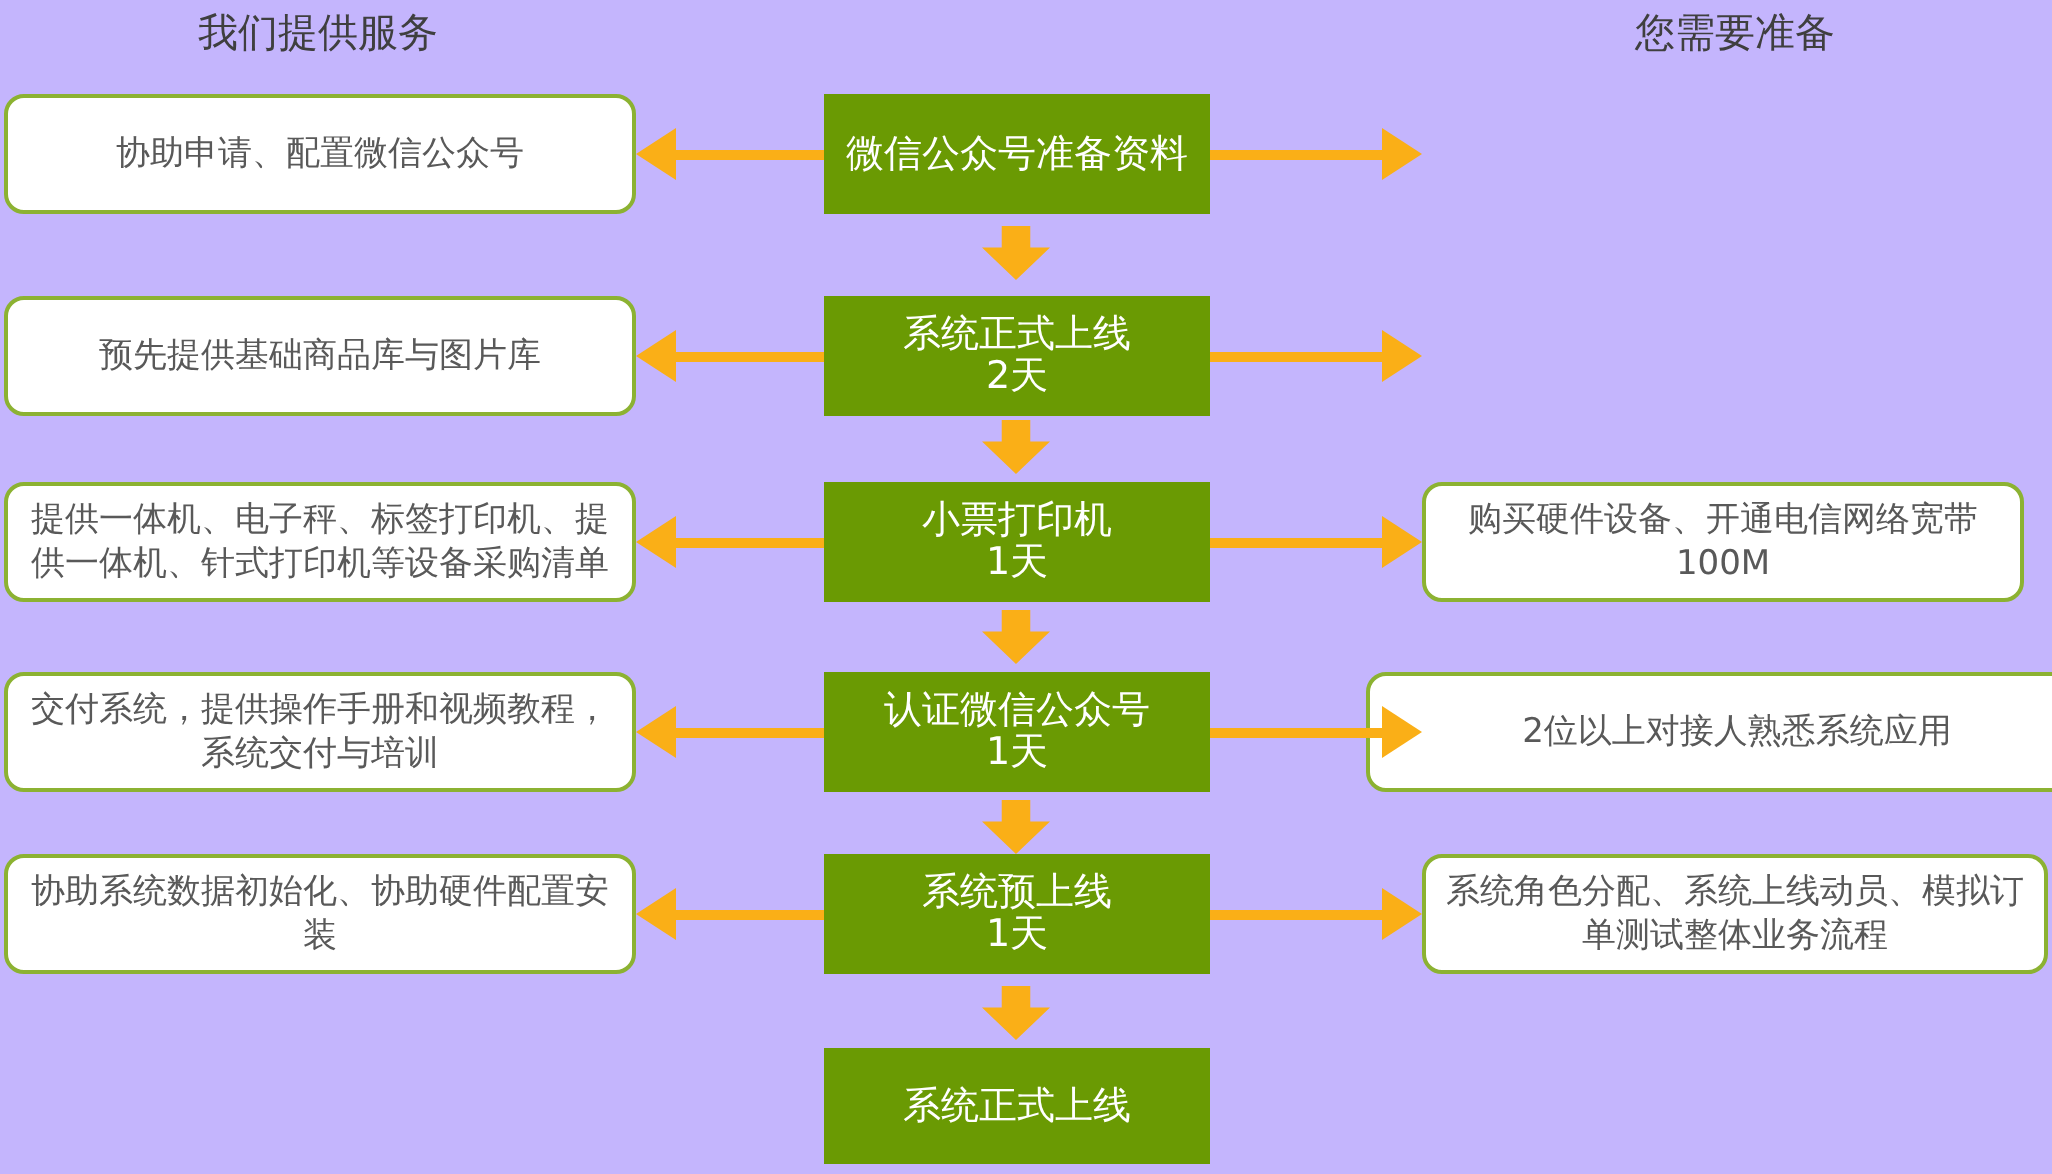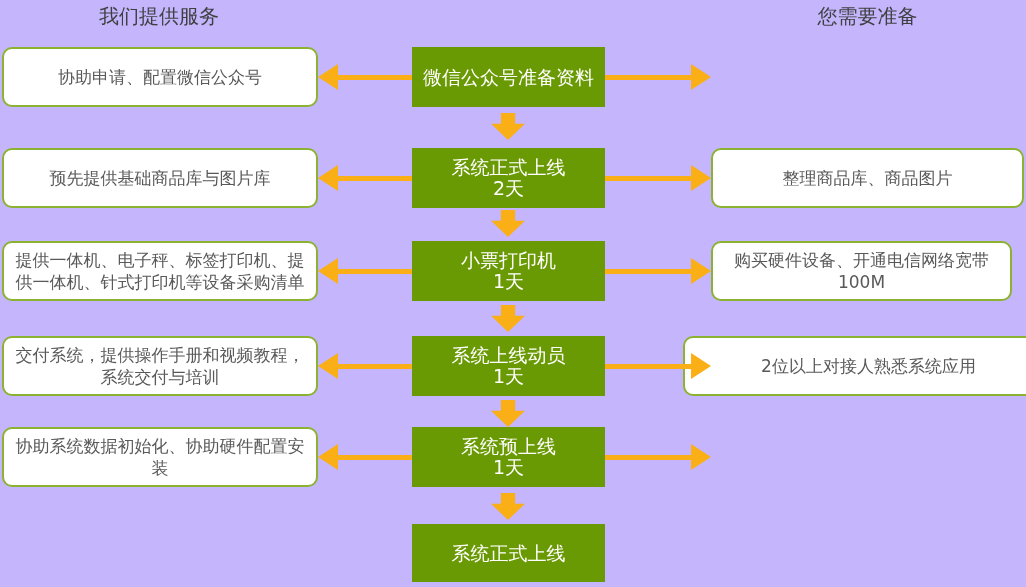--- a/index.html
+++ b/index.html
@@ -99,21 +99,20 @@
     <span class="shaft"></span>
       <span class="head"></span>
   </div>
   <div class="down-arrow" style="left:491px; top:113px"></div>
 
   <div class="wbox" style="left:2px; top:148px; width:316px; height:60px">预先提供基础商品库与图片库</div>
   <div class="gbox" style="left:412px; top:148px; width:193px; height:60px">
     <div>系统正式上线</div>
     <div>2天</div>
   </div>
-  <div class="wbox" style="left:711px; top:148px; width:313px; height:60px">整理商品库、商品图片</div>
   <div class="h-arrow arrow-left" style="left:318px; top:165px; width:94px">
     <span class="head"></span>
       <span class="shaft"></span>
   </div>
   <div class="h-arrow arrow-right" style="left:605px; top:165px; width:106px">
     <span class="shaft"></span>
       <span class="head"></span>
   </div>
   <div class="down-arrow" style="left:491px; top:210px"></div>
 
@@ -128,39 +127,40 @@
       <span class="shaft"></span>
   </div>
   <div class="h-arrow arrow-right" style="left:605px; top:258px; width:106px">
     <span class="shaft"></span>
       <span class="head"></span>
   </div>
   <div class="down-arrow" style="left:491px; top:305px"></div>
 
   <div class="wbox" style="left:2px; top:336px; width:316px; height:60px">交付系统，提供操作手册和视频教程，系统交付与培训</div>
   <div class="gbox" style="left:412px; top:336px; width:193px; height:60px">
-    <div>系统上线动员</div>
+    <div>认证微信公众号</div>
     <div>1天</div>
   </div>
   <div class="wbox" style="left:683px; top:336px; width:371px; height:60px">2位以上对接人熟悉系统应用</div>
   <div class="h-arrow arrow-left" style="left:318px; top:353px; width:94px">
     <span class="head"></span>
       <span class="shaft"></span>
   </div>
   <div class="h-arrow arrow-right" style="left:605px; top:353px; width:106px">
     <span class="shaft"></span>
       <span class="head"></span>
   </div>
   <div class="down-arrow" style="left:491px; top:400px"></div>
 
   <div class="wbox" style="left:2px; top:427px; width:316px; height:60px">协助系统数据初始化、协助硬件配置安装</div>
   <div class="gbox" style="left:412px; top:427px; width:193px; height:60px">
     <div>系统预上线</div>
     <div>1天</div>
   </div>
+  <div class="wbox" style="left:711px; top:427px; width:313px; height:60px">系统角色分配、系统上线动员、模拟订单测试整体业务流程</div>
   <div class="h-arrow arrow-left" style="left:318px; top:444px; width:94px">
     <span class="head"></span>
       <span class="shaft"></span>
   </div>
   <div class="h-arrow arrow-right" style="left:605px; top:444px; width:106px">
     <span class="shaft"></span>
       <span class="head"></span>
   </div>
   <div class="down-arrow" style="left:491px; top:493px"></div>
 

